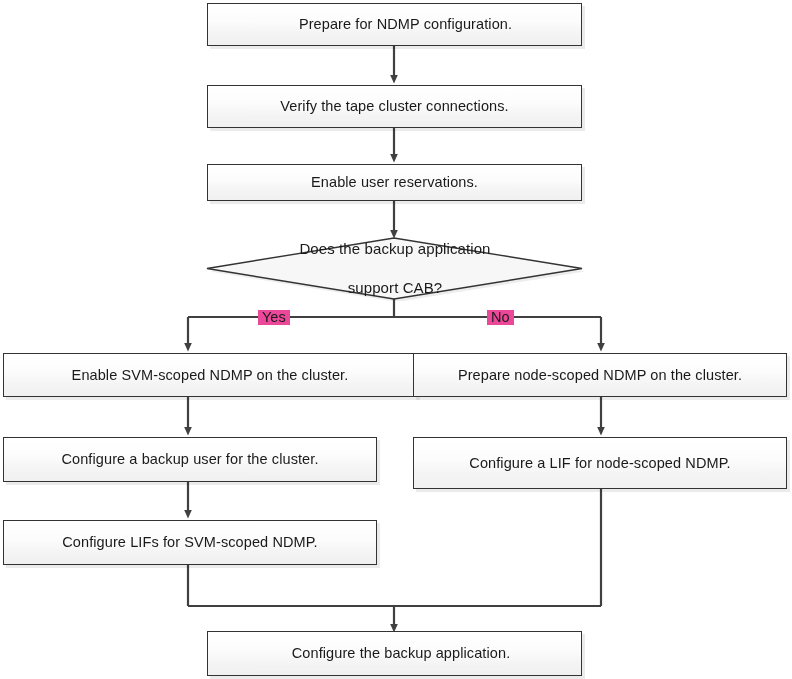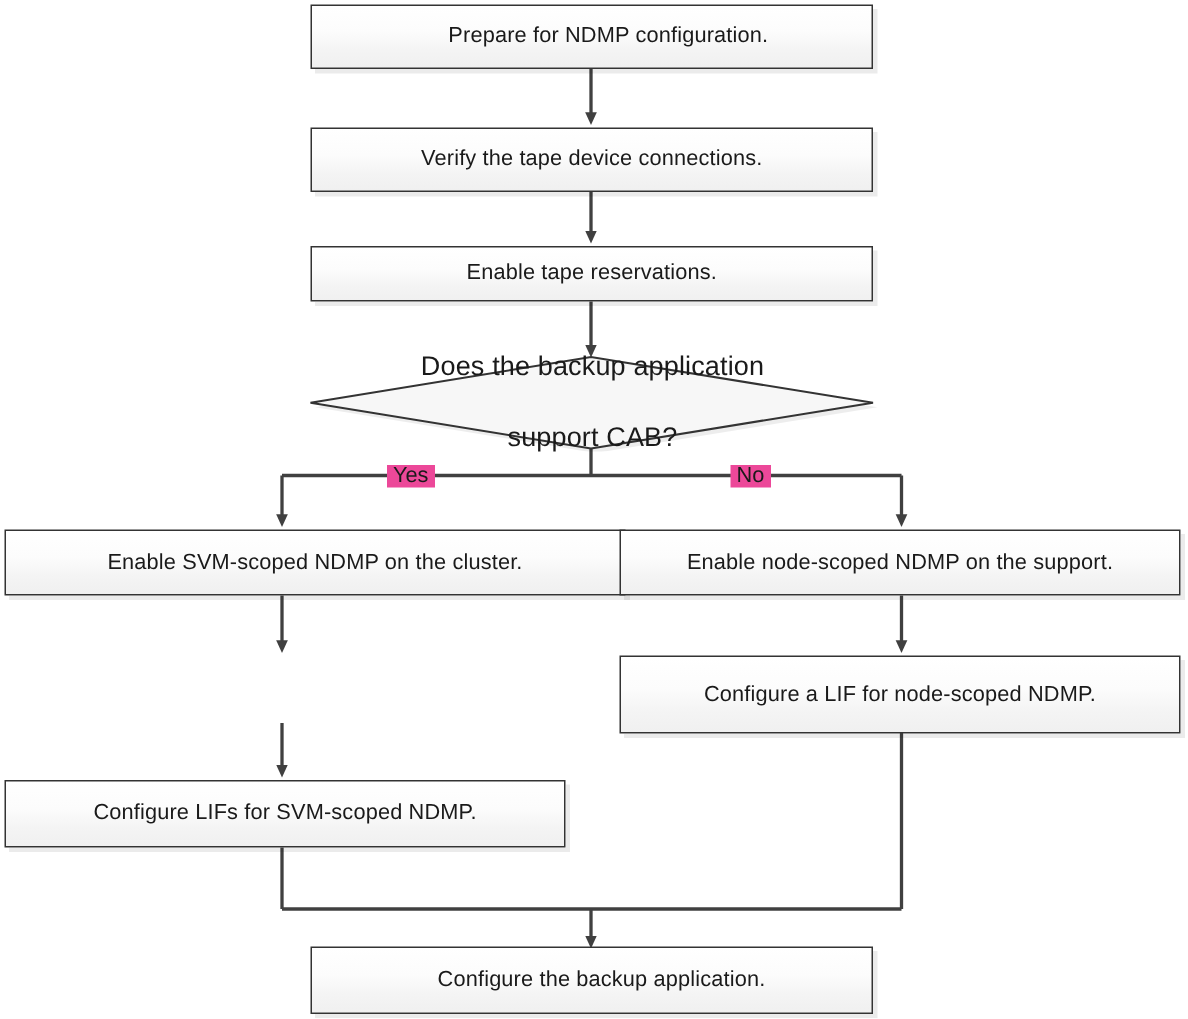--- a/index.html
+++ b/index.html
@@ -61,21 +61,21 @@
     position: absolute;
     left: 0;
     top: 0;
     width: 100%;
     height: 100%;
     display: flex;
     align-items: center;
     justify-content: center;
     text-align: center;
     color: #1a1a1a;
-    font-size: 18px;
+    font-size: 15px;
     line-height: 1.3;
     letter-spacing: 0.1px;
     pointer-events: none;
   }
   .decision .decision-label span {
     display: block;
     max-width: 240px;
   }
 
   
@@ -131,25 +131,25 @@
 
       <line x1="394" y1="606" x2="394" y2="628" marker-end="url(#arrowhead)"></line>
     </g>
   </svg>
 
   <div class="node" style="left:207px; top:3px; width:375px; height:43px;padding-left:32px;">
     <span>Prepare for NDMP configuration.</span>
   </div>
 
   <div class="node" style="left:207px; top:85px; width:375px; height:43px;">
-    <span>Verify the tape device connections.</span>
+    <span>Verify the tape cluster connections.</span>
   </div>
 
   <div class="node" style="left:207px; top:164px; width:375px; height:37px;">
-    <span>Enable tape reservations.</span>
+    <span>Enable user reservations.</span>
   </div>
 
   <div class="decision" style="left:205px; top:235px; width:380px; height:66px;">
     <svg class="diamond-shape" viewBox="0 0 380 66" preserveAspectRatio="none">
       <polygon points="189,64 377,33.5 189,3 2,33.5" fill="rgba(0,0,0,0.07)" stroke="none" transform="translate(3,3)"></polygon>
       <polygon points="189,64 377,33.5 189,3 2,33.5" fill="#f7f7f7" stroke="#333333" stroke-width="1.4" stroke-linejoin="miter"></polygon>
     </svg>
     <div class="decision-label">
       <span>
         <span>Does the backup application</span><br>
@@ -162,27 +162,30 @@
     <span>Yes</span>
   </div>
   <div class="branch-label" style="left:487px; top:310px;">
     <span>No</span>
   </div>
 
   <div class="node" style="left:3px; top:353px; width:414px; height:44px;">
     <span>Enable SVM-scoped NDMP on the cluster.</span>
   </div>
 
+  <div class="node" style="left:3px; top:437px; width:374px; height:45px;">
+    <span>Configure a backup user for the cluster.</span>
+  </div>
 
   <div class="node" style="left:3px; top:520px; width:374px; height:45px;text-align:center;">
     <span>Configure LIFs for SVM-scoped NDMP.</span>
   </div>
 
   <div class="node" style="left:413px; top:353px; width:374px; height:44px;">
-    <span>Enable node-scoped NDMP on the support.</span>
+    <span>Prepare node-scoped NDMP on the cluster.</span>
   </div>
 
   <div class="node" style="left:413px; top:437px; width:374px; height:52px;">
     <span>Configure a LIF for node-scoped NDMP.</span>
   </div>
 
   <div class="node" style="left:207px; top:631px; width:375px; height:45px;padding-left:23px;">
     <span>Configure the backup application.</span>
   </div>
 

